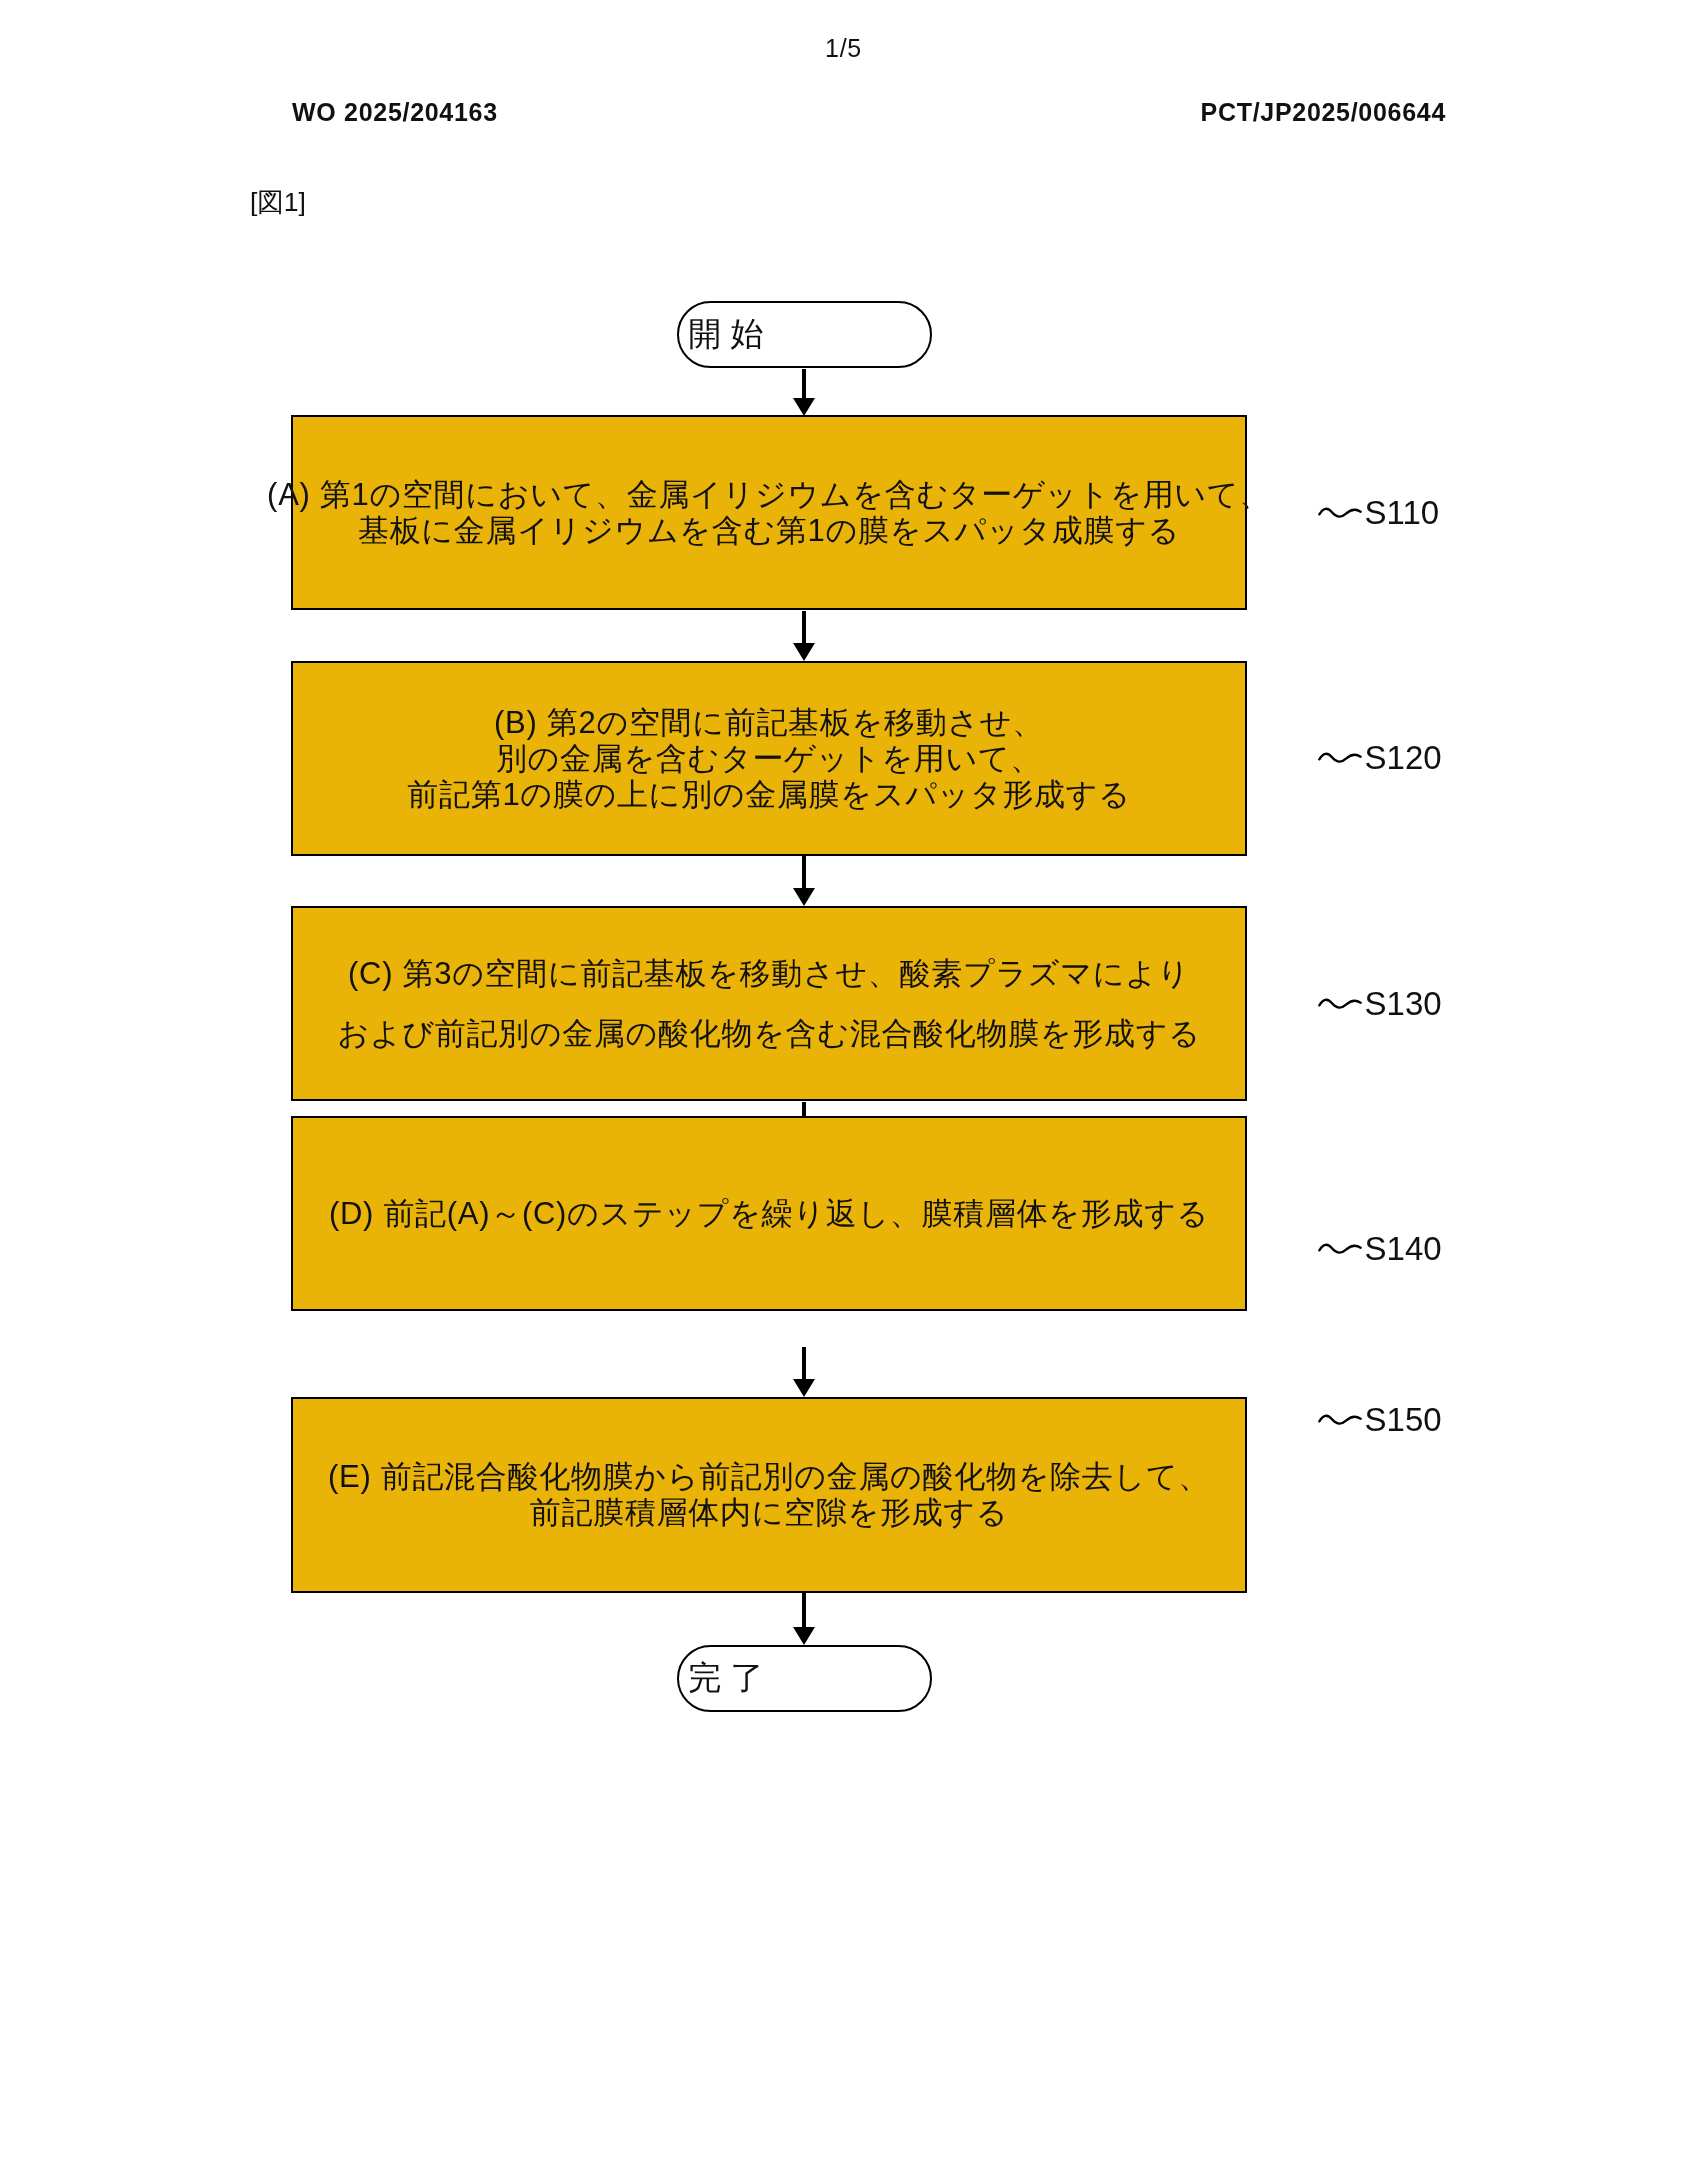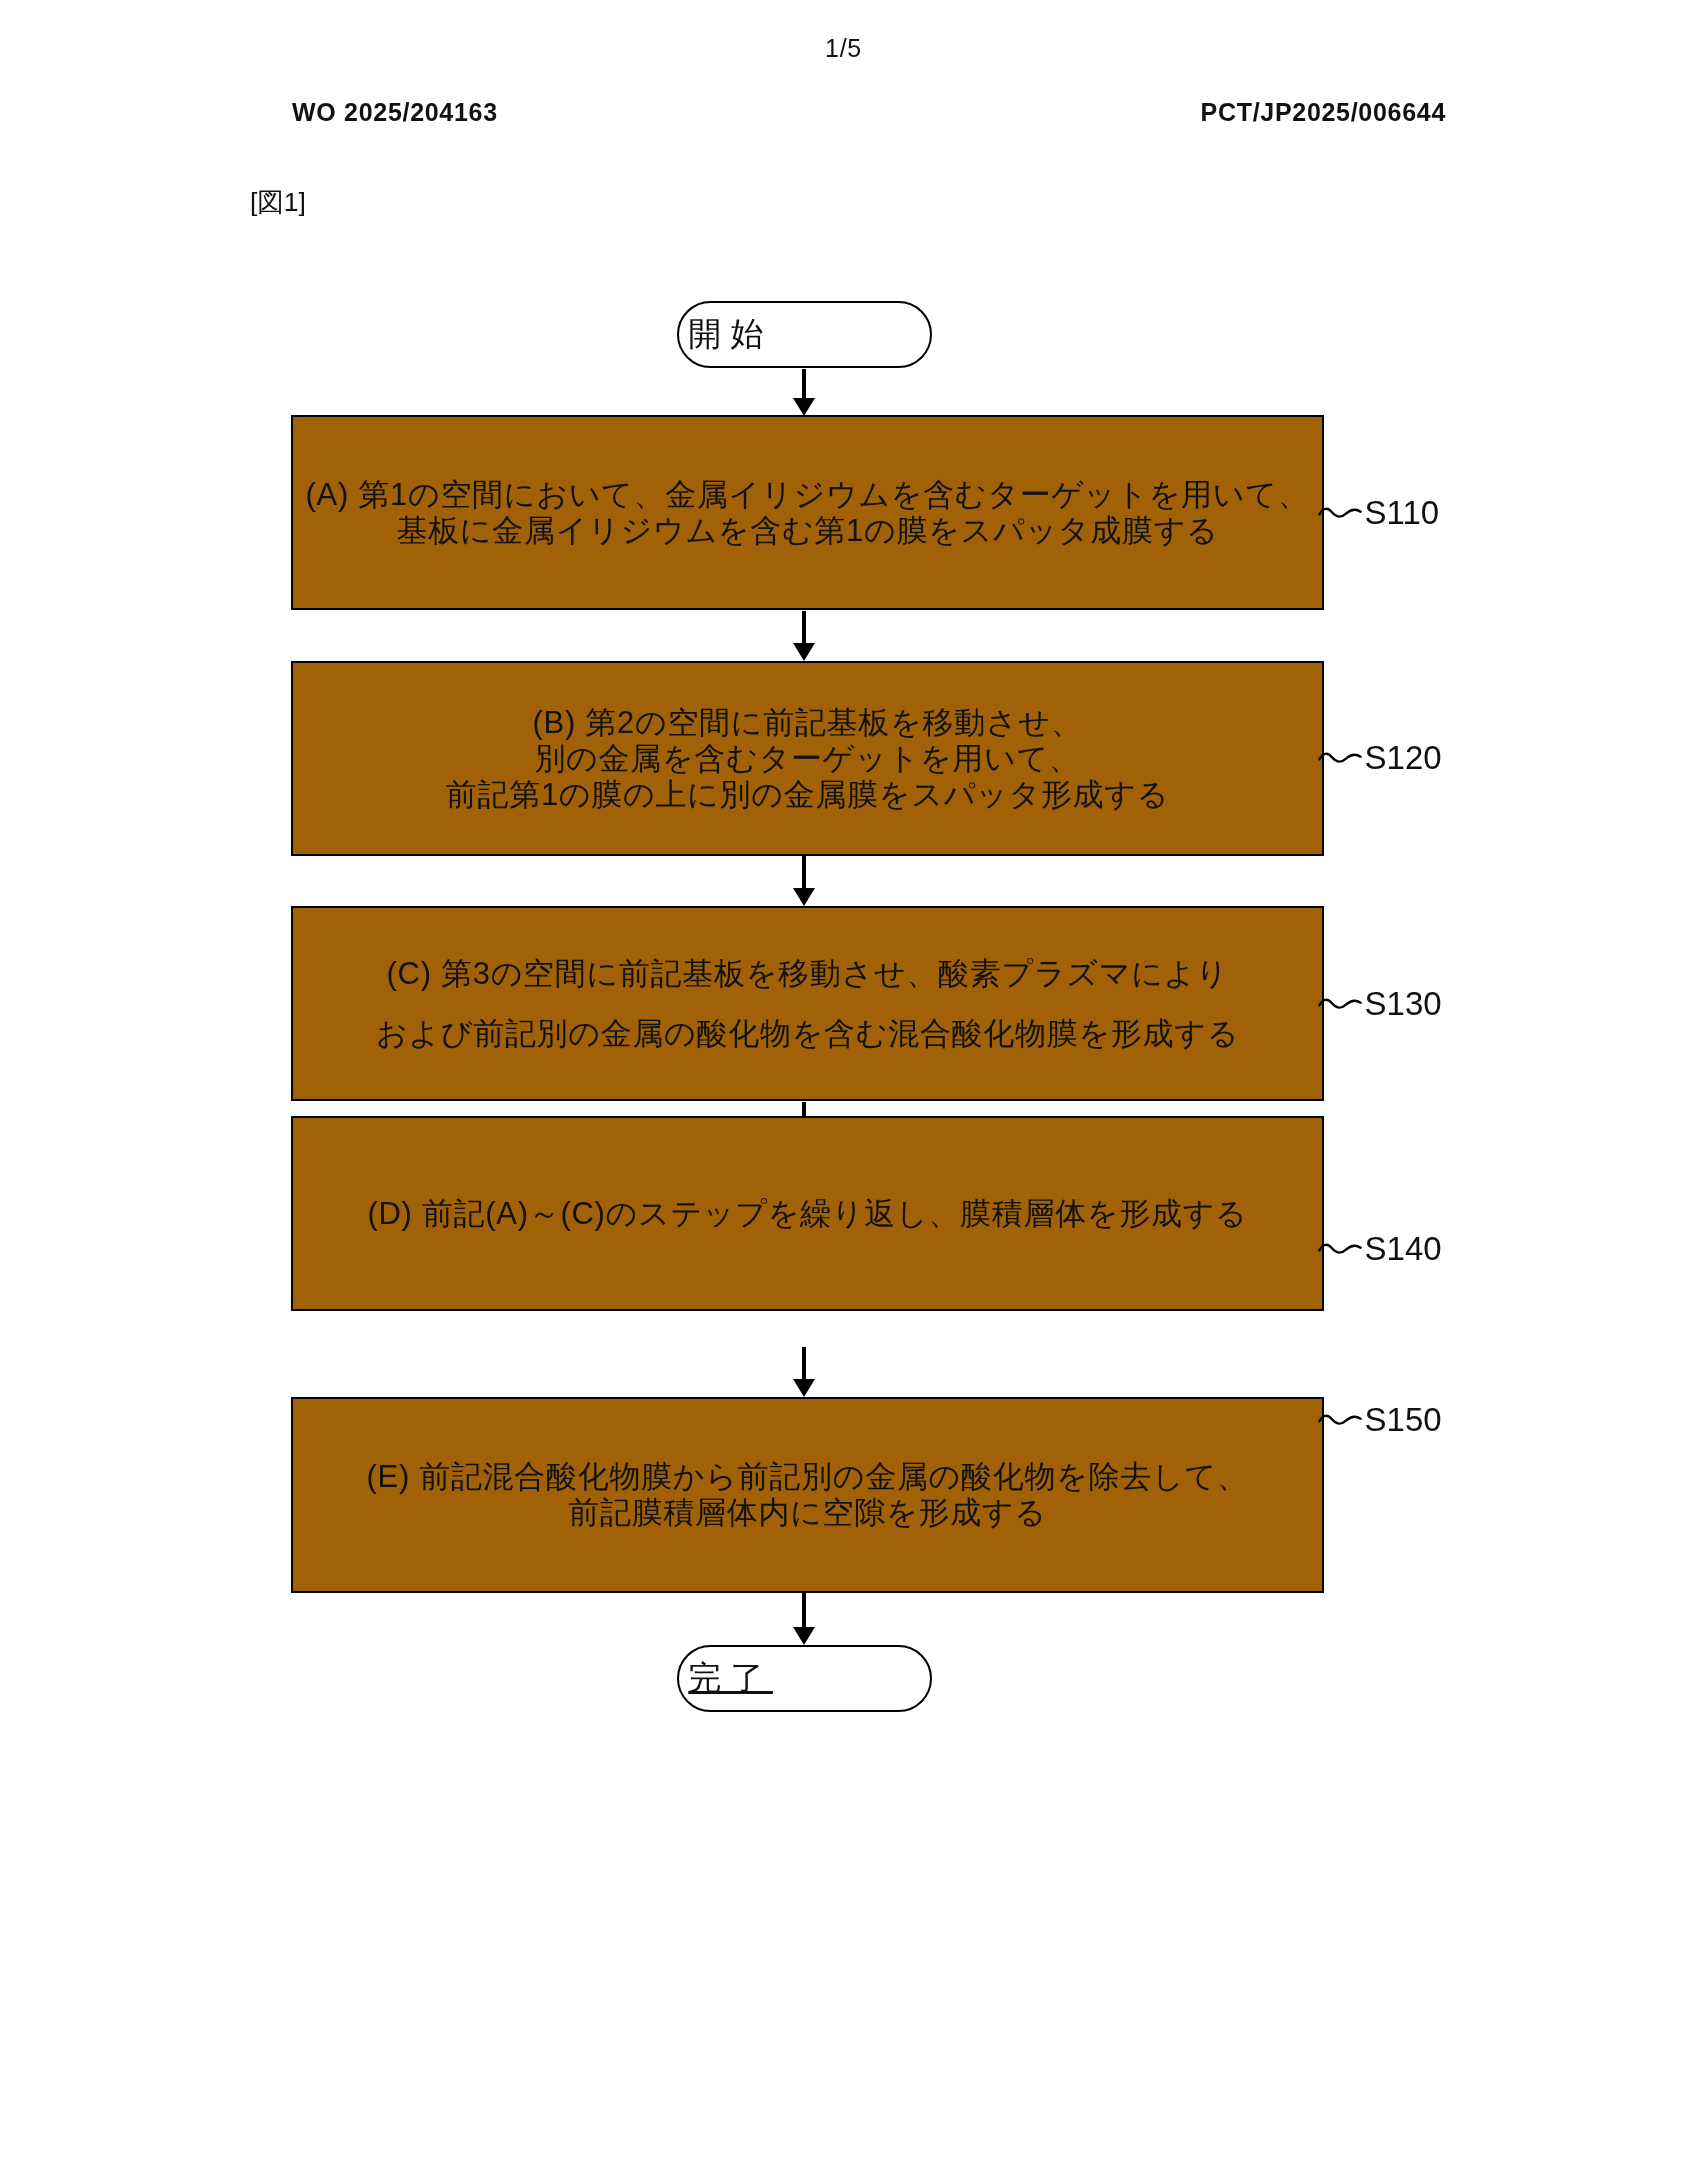--- a/index.html
+++ b/index.html
@@ -51,35 +51,35 @@
     height: 67px;
     border: 2.6px solid #000;
     border-radius: 36px;
     box-sizing: border-box;
     background: #fff;
     display: flex;
     align-items: center;
     justify-content: flex-start;
   }
   .start-node { top: 301px; }
-  .end-node   { top: 1645px; text-decoration: underline; }
+  .end-node   { top: 1645px; }
   .terminal-text {
     font-size: 33px;
     letter-spacing: 9.3px;
     text-indent: 9.3px;
     white-space: nowrap;
   }
 
   .step-box {
     position: absolute;
     left: 291px;
-    width: 1033px;
+    width: 956px;
     border: 2.6px solid #000;
     box-sizing: border-box;
-    background: #a16207;
+    background: #eab308;
     display: flex;
     flex-direction: column;
     justify-content: center;
     align-items: center;
   }
   .box-a { top: 415px;  height: 195px; }
   .box-b { top: 661px;  height: 195px; }
   .box-c { top: 906px; height: 195px; gap: 24px; }
   .box-d { top: 1116px; height: 195px; }
   .box-e { top: 1397px; height: 196px; }

